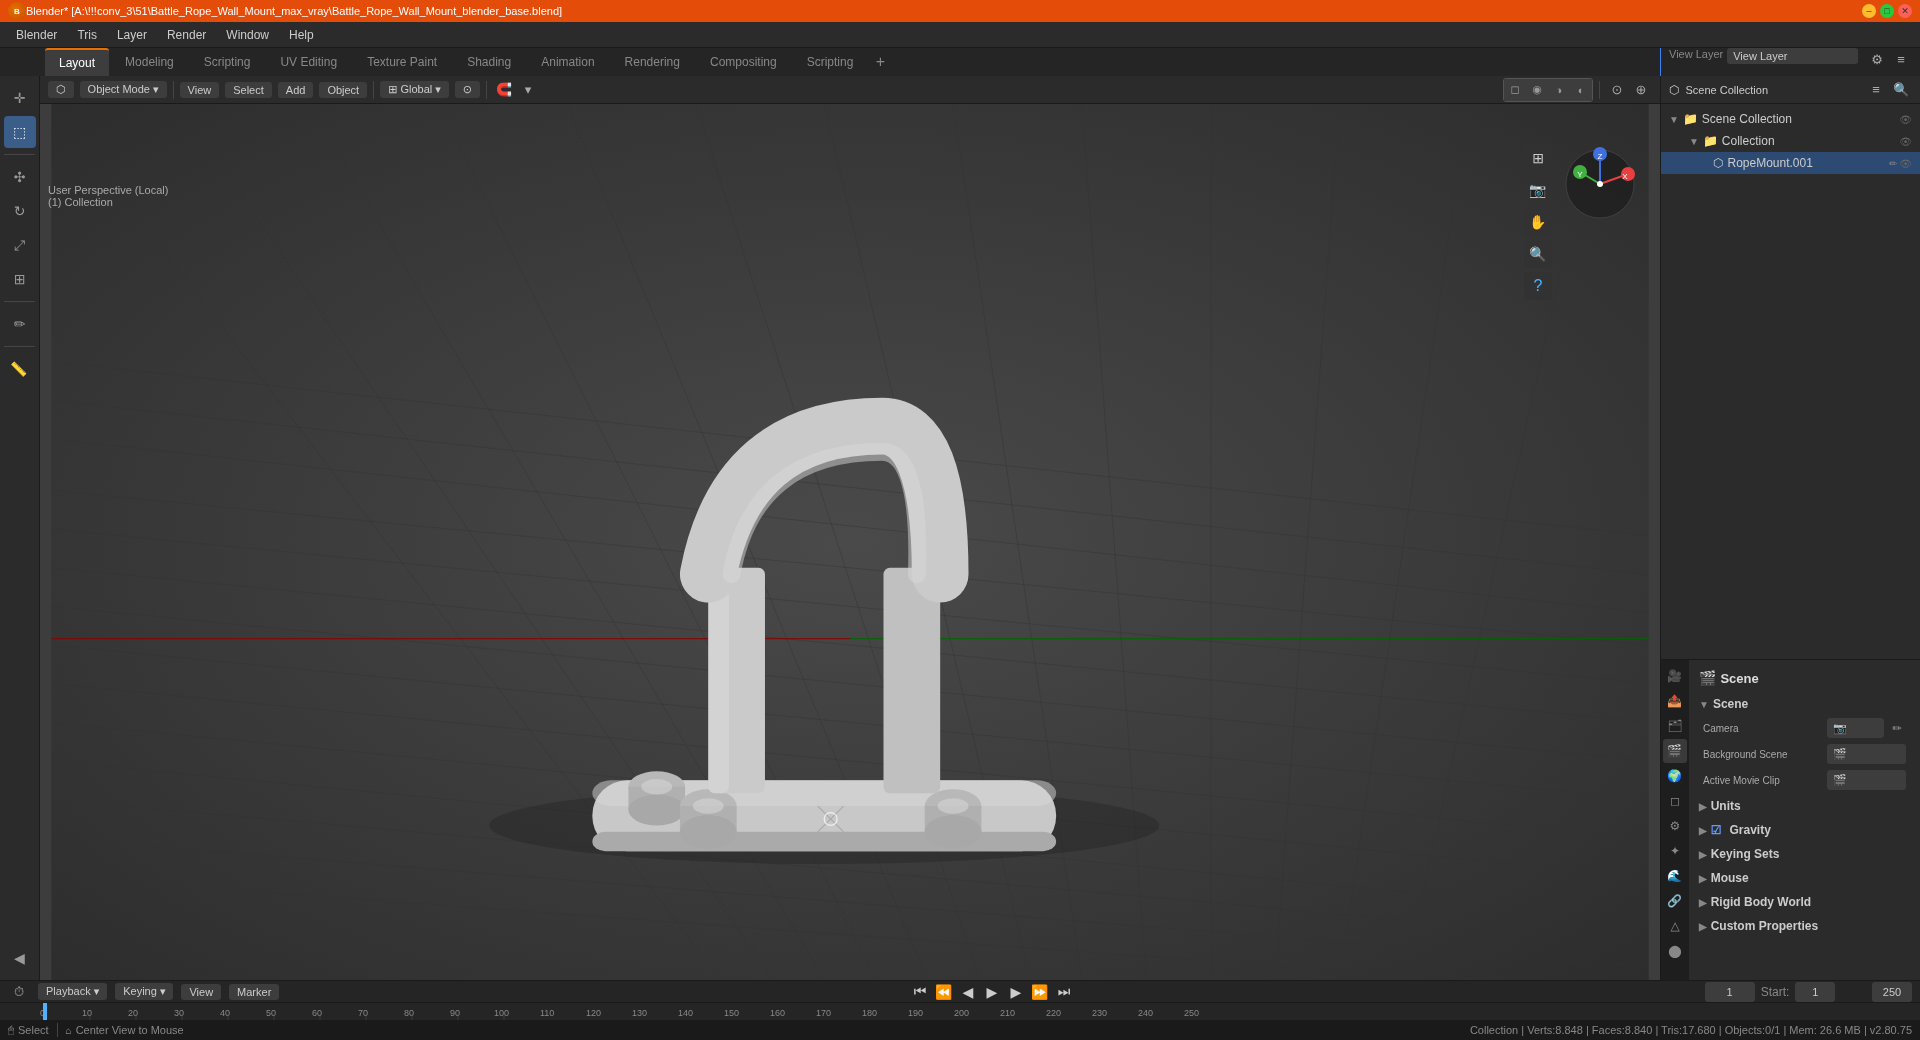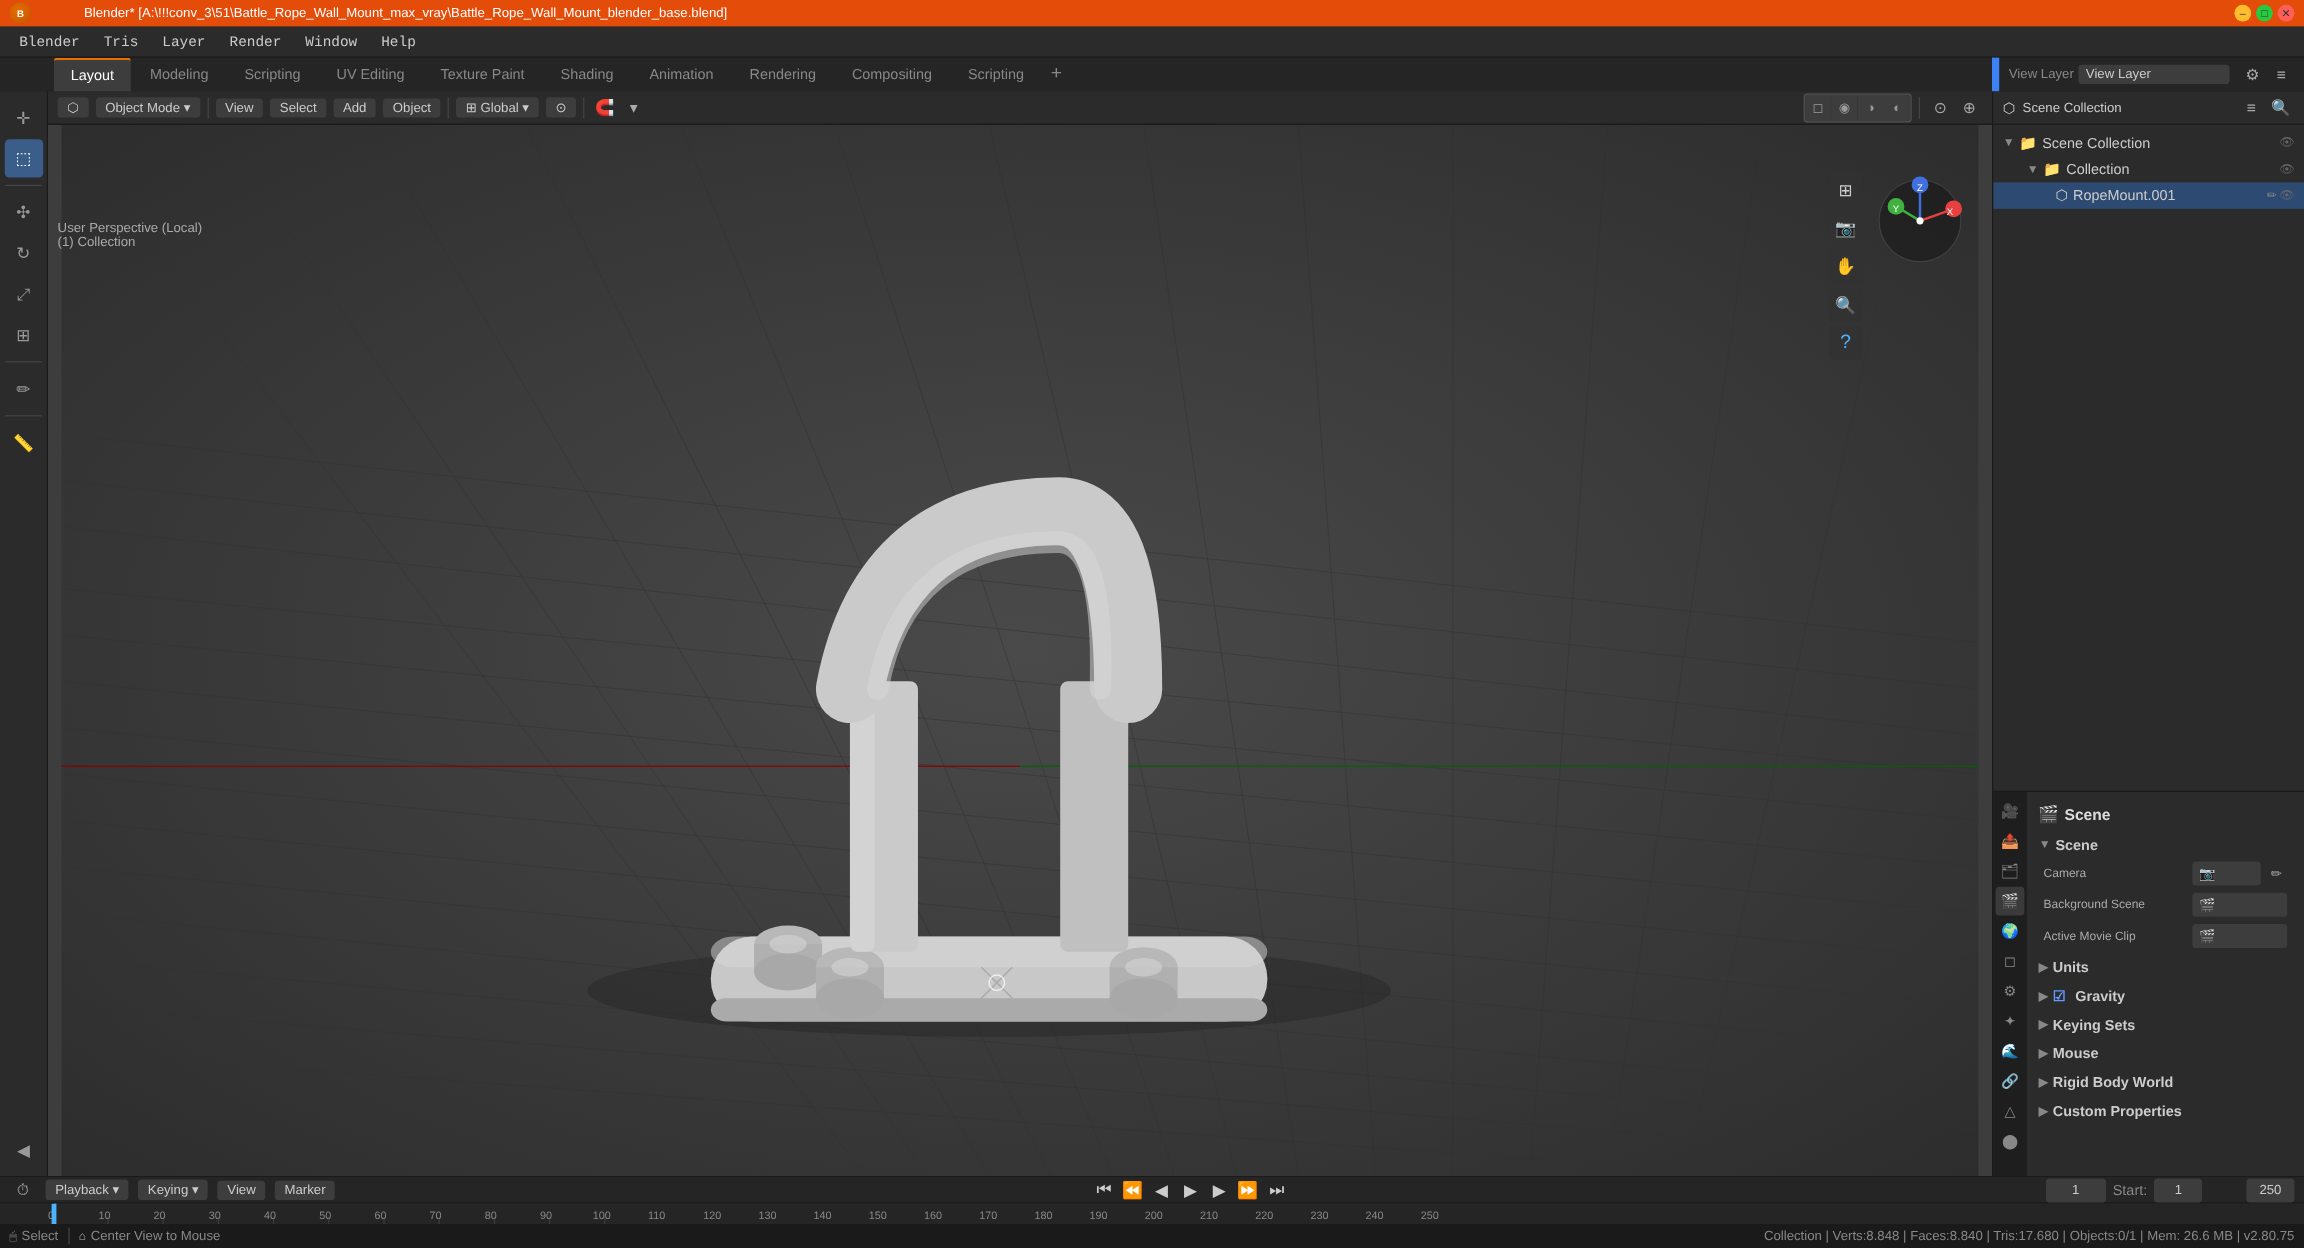--- a/index.html
+++ b/index.html
@@ -24,21 +24,20 @@
       padding: 0 8px;
       color: white;
       font-size: 11px;
       position: absolute;
       top: 0;
       left: 0;
       z-index: 100;
     }
     #titlebar .title {
       flex: 1;
-      padding-left: 44px;
     }
     #titlebar .win-controls {
       display: flex;
       gap: 4px;
     }
     #titlebar .win-btn {
       width: 14px;
       height: 14px;
       border-radius: 50%;
       display: flex;
@@ -59,21 +58,20 @@
       background: #2b2b2b;
       display: flex;
       align-items: center;
       padding: 0 8px;
       gap: 4px;
       position: absolute;
       top: 22px;
       left: 0;
       z-index: 99;
       border-bottom: 1px solid #1a1a1a;
-      font-family: Liberation Mono, monospace;
     }
     .blender-logo {
       width: 18px;
       height: 18px;
       border-radius: 50%;
       background: radial-gradient(circle at 40% 40%, #e87000, #c05000);
       display: flex;
       align-items: center;
       justify-content: center;
       font-size: 8px;
@@ -130,25 +128,25 @@
 
     
     #view-layer-bar {
       position: absolute;
       top: 48px;
       right: 0;
       width: 260px;
       height: 28px;
       background: #252525;
       display: flex;
-      align-items: center;
+      align-items: flex-start;
       padding: 0 8px;
       gap: 4px;
       z-index: 99;
-      border-left: 6px solid #3b82f6;
+      border-left: 1px solid #3b82f6;
     }
 
     
     #main-layout {
       position: absolute;
       top: 76px;
       left: 0;
       right: 0;
       bottom: 60px;
       display: flex;

